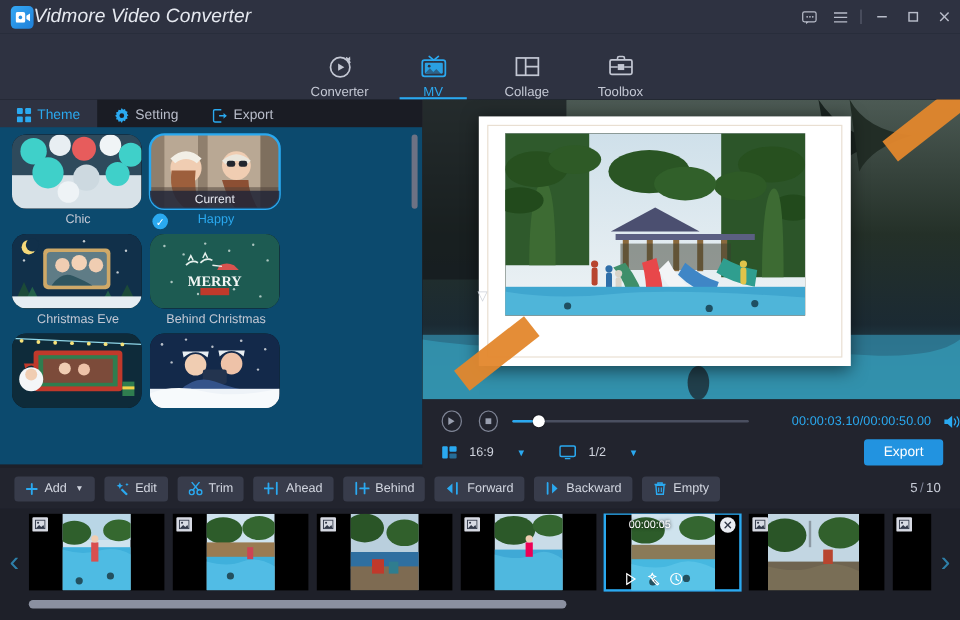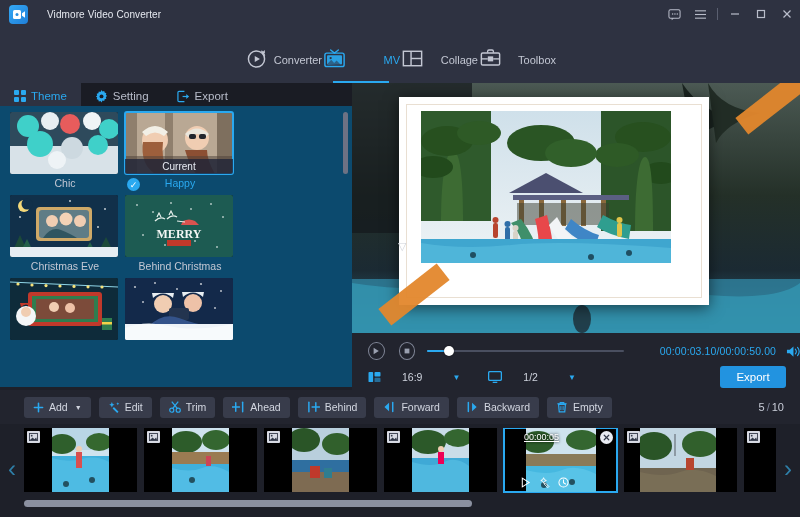--- a/index.html
+++ b/index.html
@@ -17,36 +17,36 @@
   .titlebar {
     position: absolute; top: 0; left: 0; width: 800px; height: 28px;
     background: #2e3241; display: flex; align-items: center;
   }
   .logo {
     width: 19px; height: 19px; margin-left: 9px; border-radius: 4px;
     background: linear-gradient(135deg, #35a9f5, #1f7fd8);
     display: flex; align-items: center; justify-content: center;
   }
   .logo svg { display: block; }
-  .app-title { margin-left: 19px; font-size: 10px; color: #e6e9f0; letter-spacing: .1px; }
+  .app-title { margin-left: 0; font-size: 16px; color: #e6e9f0; letter-spacing: .1px; font-style: italic; }
   .win-ctrls { margin-left: auto; display: flex; align-items: center; height: 28px; }
   .wbtn {
     width: 26px; height: 28px; display: flex; align-items: center; justify-content: center;
     color: #b9bdca;
   }
   .wdiv { width: 1px; height: 12px; background: #5a5f70; margin: 0 4px; }
 
   
   .mainnav {
     position: absolute; top: 28px; left: 0; width: 800px; height: 55px;
     background: #2e3241; display: flex; align-items: flex-start; justify-content: center;
   }
   .navitem {
-    width: 78px; height: 55px; display: flex; flex-direction: row;
-    align-items: center; justify-content: space-between; padding-top: 5px;
+    width: 78px; height: 55px; display: flex; flex-direction: column;
+    align-items: center; justify-content: flex-end; padding-top: 5px;
     color: #c3c7d3; position: relative;
   }
   .navitem .nlabel { font-size: 11px; margin-top: 3px; }
   .navitem.active { color: #2aa9f0; }
   .navitem.active .underline {
     position: absolute; bottom: 0; left: 11px; width: 56px; height: 2px; background: #2aa9f0;
   }
 
   
   .subtabs {
@@ -60,21 +60,21 @@
   .stab.active { background: #2e3241; color: #2aa9f0; }
 
   
   .themepanel {
     position: absolute; top: 106px; left: 0; width: 352px; height: 281px;
     background: #0c4a6e; overflow: hidden;
   }
   .tgrid { display: flex; flex-wrap: wrap; padding: 6px 0 0 10px; gap: 0; }
   .tcell { width: 110px; margin-right: 5px; margin-bottom: 6px; }
   .thumb {
-    width: 108px; height: 62px; border-radius: 2px; position: relative;
+    width: 108px; height: 62px; border-radius: 12px; position: relative;
     overflow: hidden; background: #11131a;
   }
   .tcell.sel .thumb { outline: 2px solid #2aa9f0; outline-offset: -1px; }
   .curbadge {
     position: absolute; left: 0; right: 0; bottom: 0; height: 15px;
     background: rgba(30,35,55,.78); color: #e7eaf2; font-size: 10px;
     display: flex; align-items: center; justify-content: center;
   }
   .tname {
     text-align: center; font-size: 10.5px; color: #c4c8d4; margin-top: 3px;
@@ -133,41 +133,41 @@
   .seek { position: relative; margin-left: 12px; width: 216px; height: 12px; display: flex; align-items: center; }
   .seek-track { position: absolute; left: 0; right: 0; height: 2px; background: #4a4f60; border-radius: 2px; }
   .seek-fill { position: absolute; left: 0; width: 21px; height: 2px; background: #2aa9f0; border-radius: 2px; }
   .seek-knob {
     position: absolute; left: 17px; width: 10px; height: 10px; border-radius: 50%;
     background: #fff; box-shadow: 0 0 2px rgba(0,0,0,.6);
   }
   .timecode { margin-left: 36px; font-size: 10.5px; color: #2aa9f0; letter-spacing: .1px; white-space: nowrap; }
   .vol { margin-left: 10px; color: #2aa9f0; }
   .prow2 { position: absolute; top: 31px; left: 0; width: 448px; height: 26px; display: flex; align-items: center; }
-  .opt { display: flex; align-items: center; gap: 21px; color: #cfd3dd; font-size: 10.5px; }
+  .opt { display: flex; align-items: center; gap: 10px; color: #cfd3dd; font-size: 10.5px; }
   .opt.first { margin-left: 16px; }
   .opt.second { margin-left: 28px; }
   .caret { color: #2aa9f0; font-size: 8px; margin-left: 9px; }
   .exportbtn {
     margin-left: auto; margin-right: 14px; width: 66px; height: 22px; border-radius: 3px;
     background: #2293e0; color: #fff; font-size: 11.5px;
     display: flex; align-items: center; justify-content: center;
   }
 
   
   .edittoolbar {
     position: absolute; top: 390px; left: 0; width: 800px; height: 34px;
     background: #22242e; display: flex; align-items: center;
   }
   .tbtn {
     height: 21px; border-radius: 3px; background: #383c4b;
     display: flex; align-items: center; gap: 5px; padding: 0 9px;
     color: #d3d7e1; font-size: 10.5px; margin-left: 8px;
   }
-  .tbtn:first-child { margin-left: 24px; }
+  .tbtn:first-child { margin-left: 12px; }
   .tbtn .ic { color: #2aa9f0; display: flex; }
   .tbtn .dn { color: #cfd3dd; font-size: 7px; margin-left: 2px; }
   .counter { margin-left: auto; margin-right: 16px; font-size: 11px; color: #c9cdd8; }
   .counter .slash { color: #7f8598; margin: 0 2px; }
 
   
   .filmstrip {
     position: absolute; top: 424px; left: 0; width: 800px; height: 93px;
     background: #1e2029;
   }
@@ -189,21 +189,20 @@
   .clip.sel { outline: 2px solid #2aa9f0; outline-offset: -1px; }
   .clip-img { position: absolute; left: 28px; top: 0; width: 57px; height: 64px; overflow: hidden; }
   .imgicon {
     position: absolute; left: 3px; top: 3px; width: 13px; height: 12px;
     background: #d7dae3; border-radius: 1px;
     display: flex; align-items: center; justify-content: center;
   }
   .clip-dur {
     position: absolute; left: 20px; top: 4px; font-size: 9px; color: #fff;
     text-shadow: 0 0 3px #000;
-    text-decoration: underline;
   }
   .clip-close {
     position: absolute; right: 4px; top: 3px; width: 13px; height: 13px;
     border-radius: 50%; background: #e9ecf2; color: #333a4a;
     font-size: 9px; display: flex; align-items: center; justify-content: center;
   }
   .clip-tools {
     position: absolute; left: 16px; bottom: 4px; display: flex; gap: 8px; color: #fff;
   }
   .hscrollwrap {

